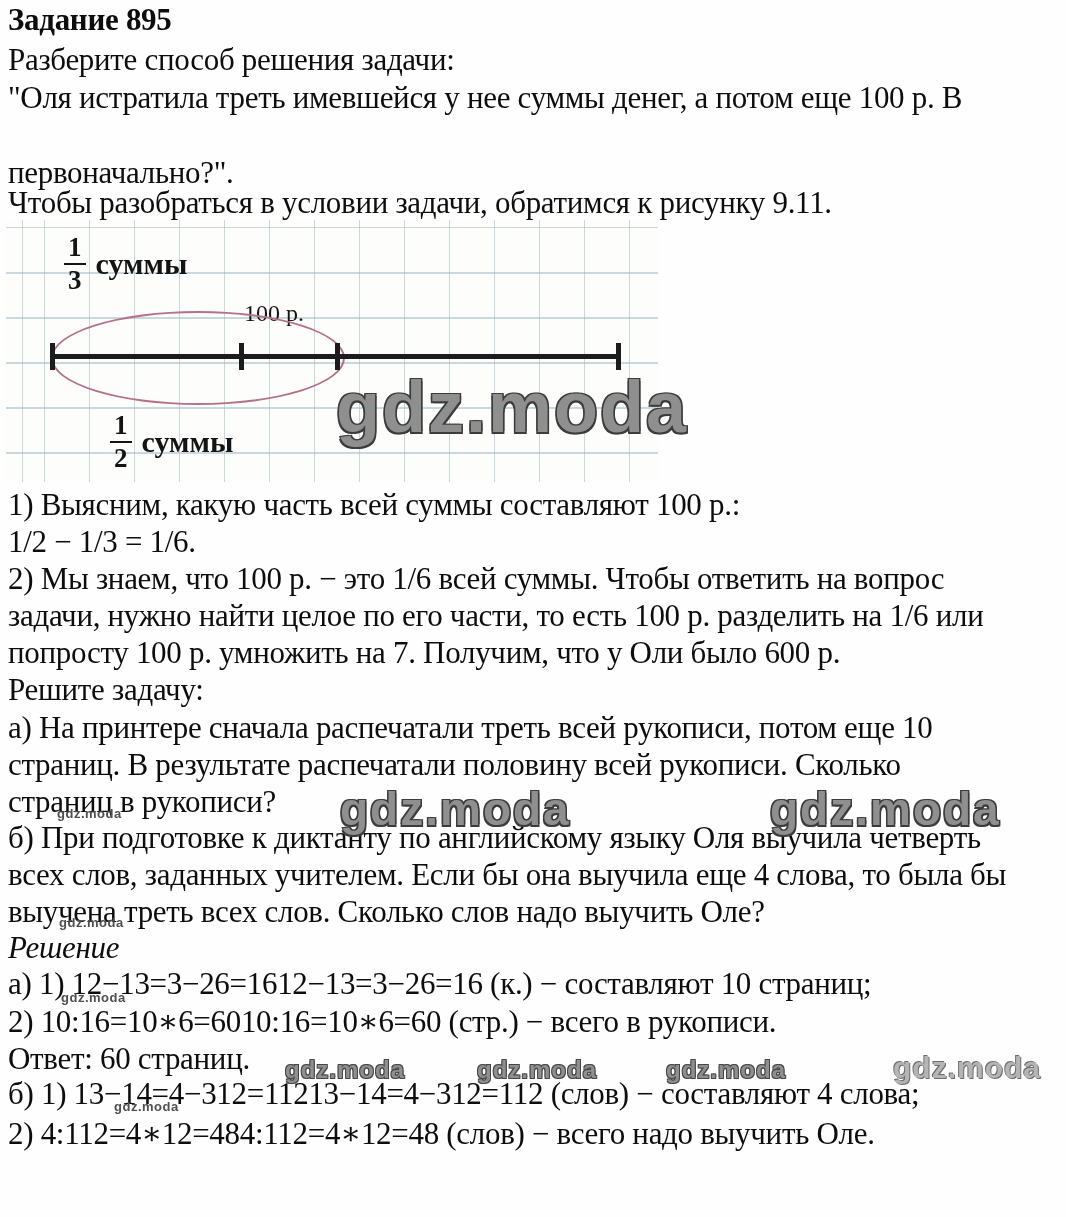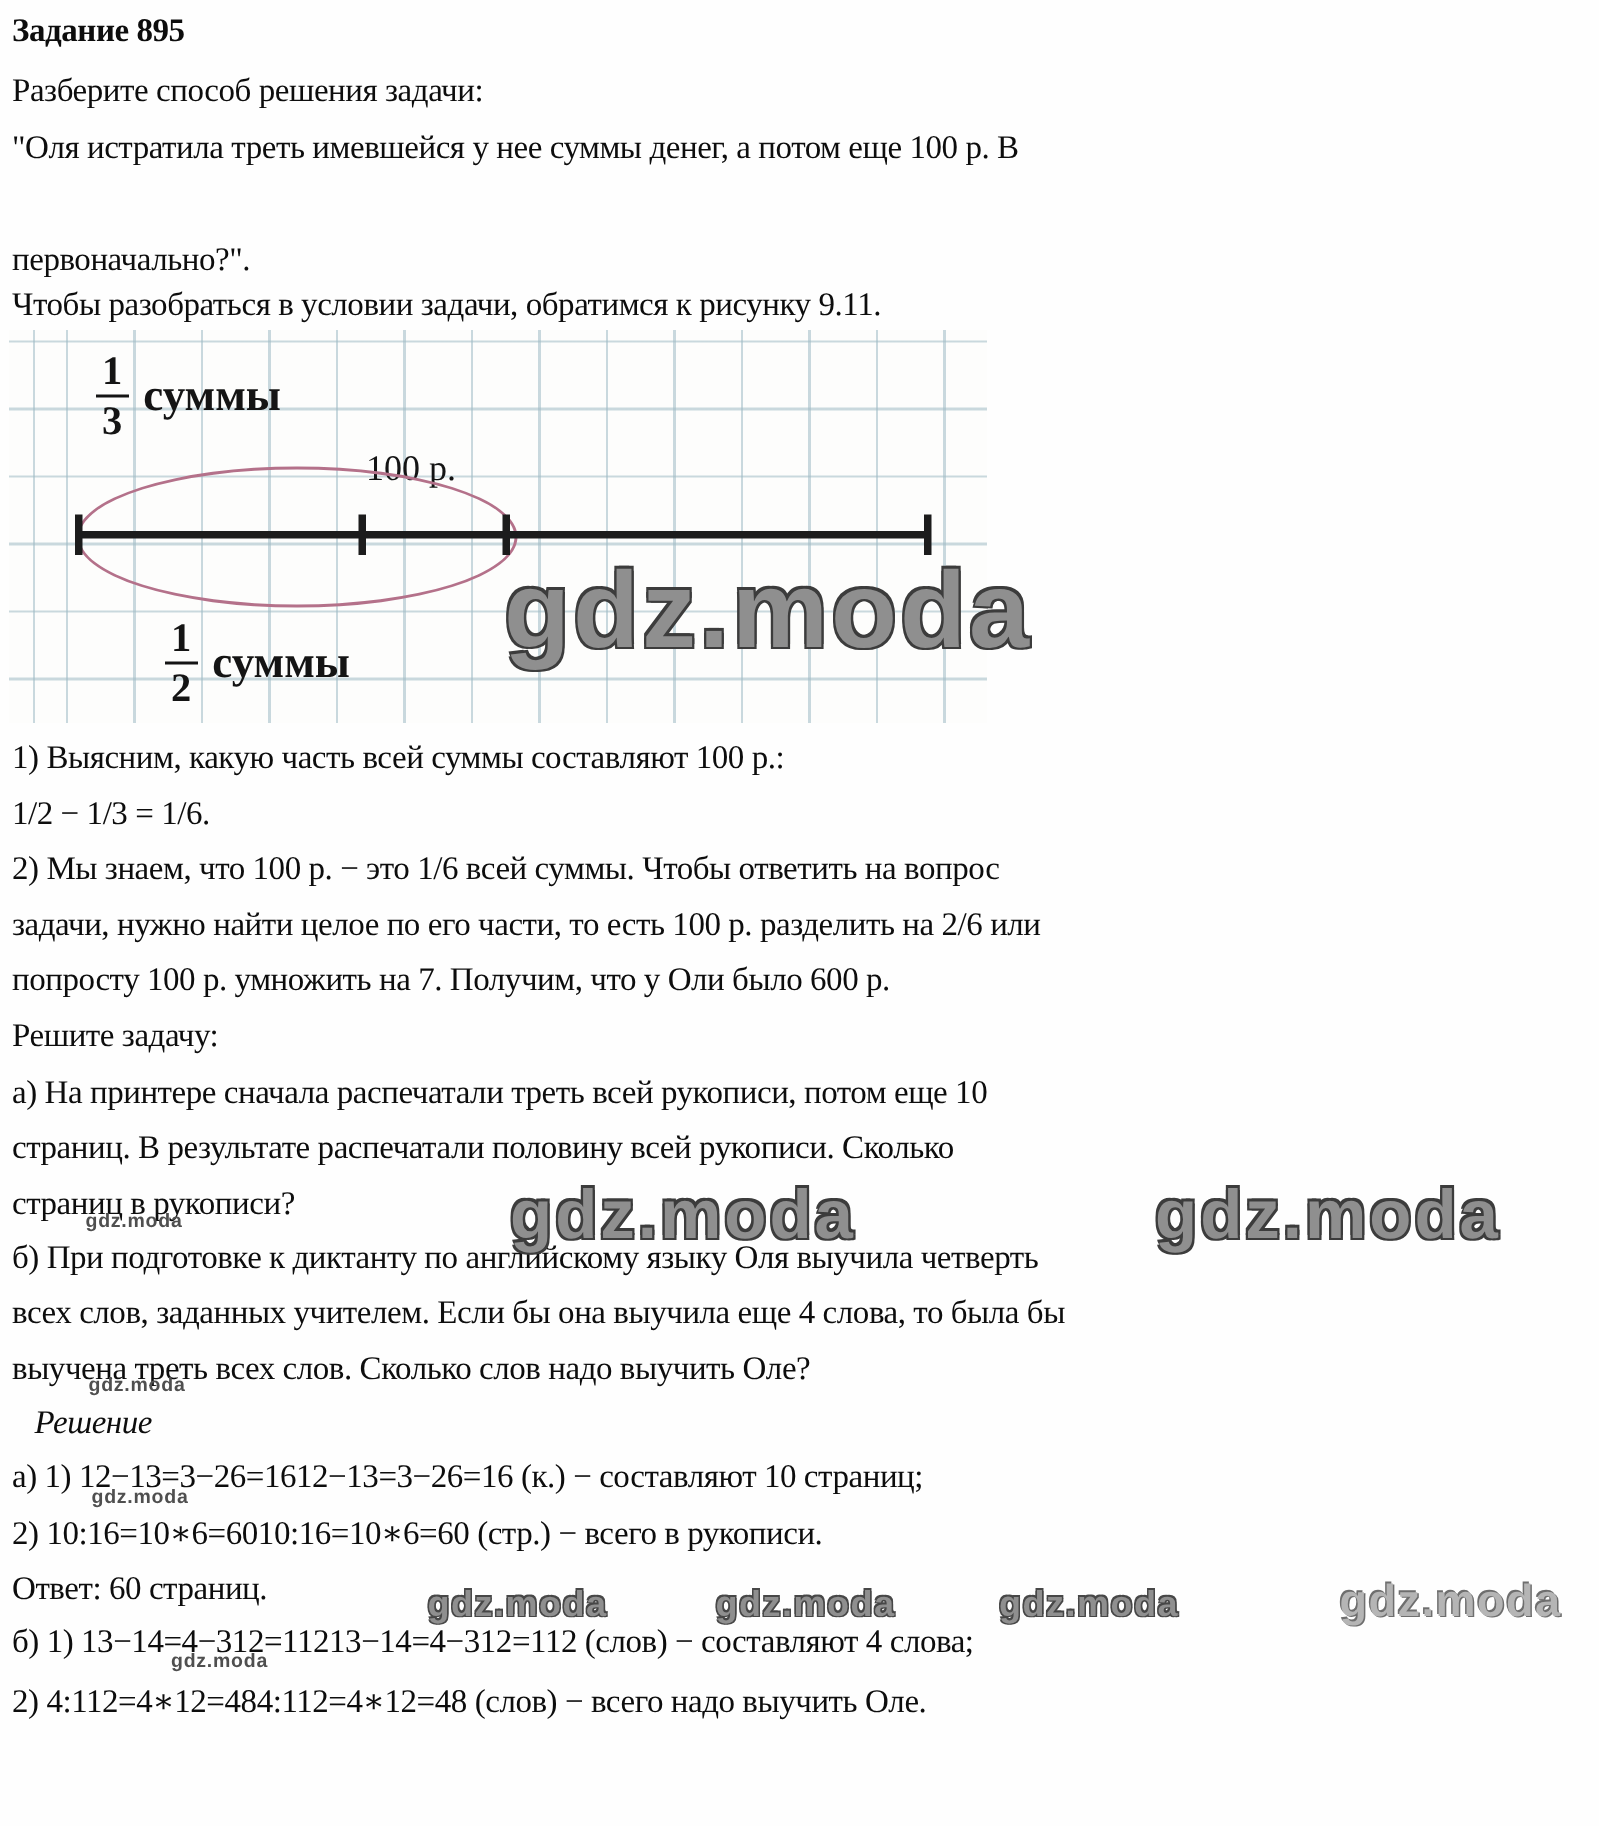--- a/index.html
+++ b/index.html
@@ -6,25 +6,25 @@
   .page{
     position:relative;
     width:1066px;height:1217px;
     background:#fefefe;
     font-family:"Liberation Serif","DejaVu Serif",serif;
     color:#0d0d0d;
     overflow:hidden;
   }
   .tline{
     position:absolute;left:8px;
-    font-size:22px;line-height:36px;white-space:nowrap;
+    font-size:31px;line-height:36px;white-space:nowrap;
     letter-spacing:-0.3px;
   }
   .heading{font-weight:bold;}
-  .italic{font-style:italic;margin-left:15px;}
+  .italic{font-style:italic;}
   
   .figure{
     position:absolute;left:6px;top:220px;width:652px;height:262px;
     background-color:#fdfdfc;
     background-image:
       repeating-linear-gradient(to right, rgba(158,186,196,0.55) 0 1.5px, transparent 1.5px 45px),
       repeating-linear-gradient(to bottom, rgba(158,186,196,0.55) 0 1.5px, transparent 1.5px 45px);
     background-position:38px 0, 0 7px;
   }
   .seg-line{
@@ -105,21 +105,21 @@
       </span>
       <span>суммы</span>
     </div>
 
     <div class="wm wm-big">gdz.moda</div>
   </div>
 
   <div class="tline" style="top:487px">1) Выясним, какую часть всей суммы составляют 100 р.:</div>
   <div class="tline" style="top:524px">1/2 − 1/3 = 1/6.</div>
   <div class="tline" style="top:561px">2) Мы знаем, что 100 р. − это 1/6 всей суммы. Чтобы ответить на вопрос</div>
-  <div class="tline" style="top:598px">задачи, нужно найти целое по его части, то есть 100 р. разделить на 2/6 или</div>
+  <div class="tline" style="top:598px">задачи, нужно найти целое по его части, то есть 100 р. разделить на 1/6 или</div>
   <div class="tline" style="top:635px">попросту 100 р. умножить на 7. Получим, что у Оли было 600 р.</div>
   <div class="tline" style="top:672px">Решите задачу:</div>
   <div class="tline" style="top:710px">а) На принтере сначала распечатали треть всей рукописи, потом еще 10</div>
   <div class="tline" style="top:784px">страниц в рукописи?</div>
   <div class="tline" style="top:747px">страниц. В результате распечатали половину всей рукописи. Сколько</div>
   <div class="tline" style="top:820px">б) При подготовке к диктанту по английскому языку Оля выучила четверть</div>
   <div class="tline" style="top:857px">всех слов, заданных учителем. Если бы она выучила еще 4 слова, то была бы</div>
   <div class="tline" style="top:894px">выучена треть всех слов. Сколько слов надо выучить Оле?</div>
   <div class="tline italic" style="top:930px">Решение</div>
   <div class="tline" style="top:966px">а) 1) 12−13=3−26=1612−13=3−26=16 (к.) − составляют 10 страниц;</div>

